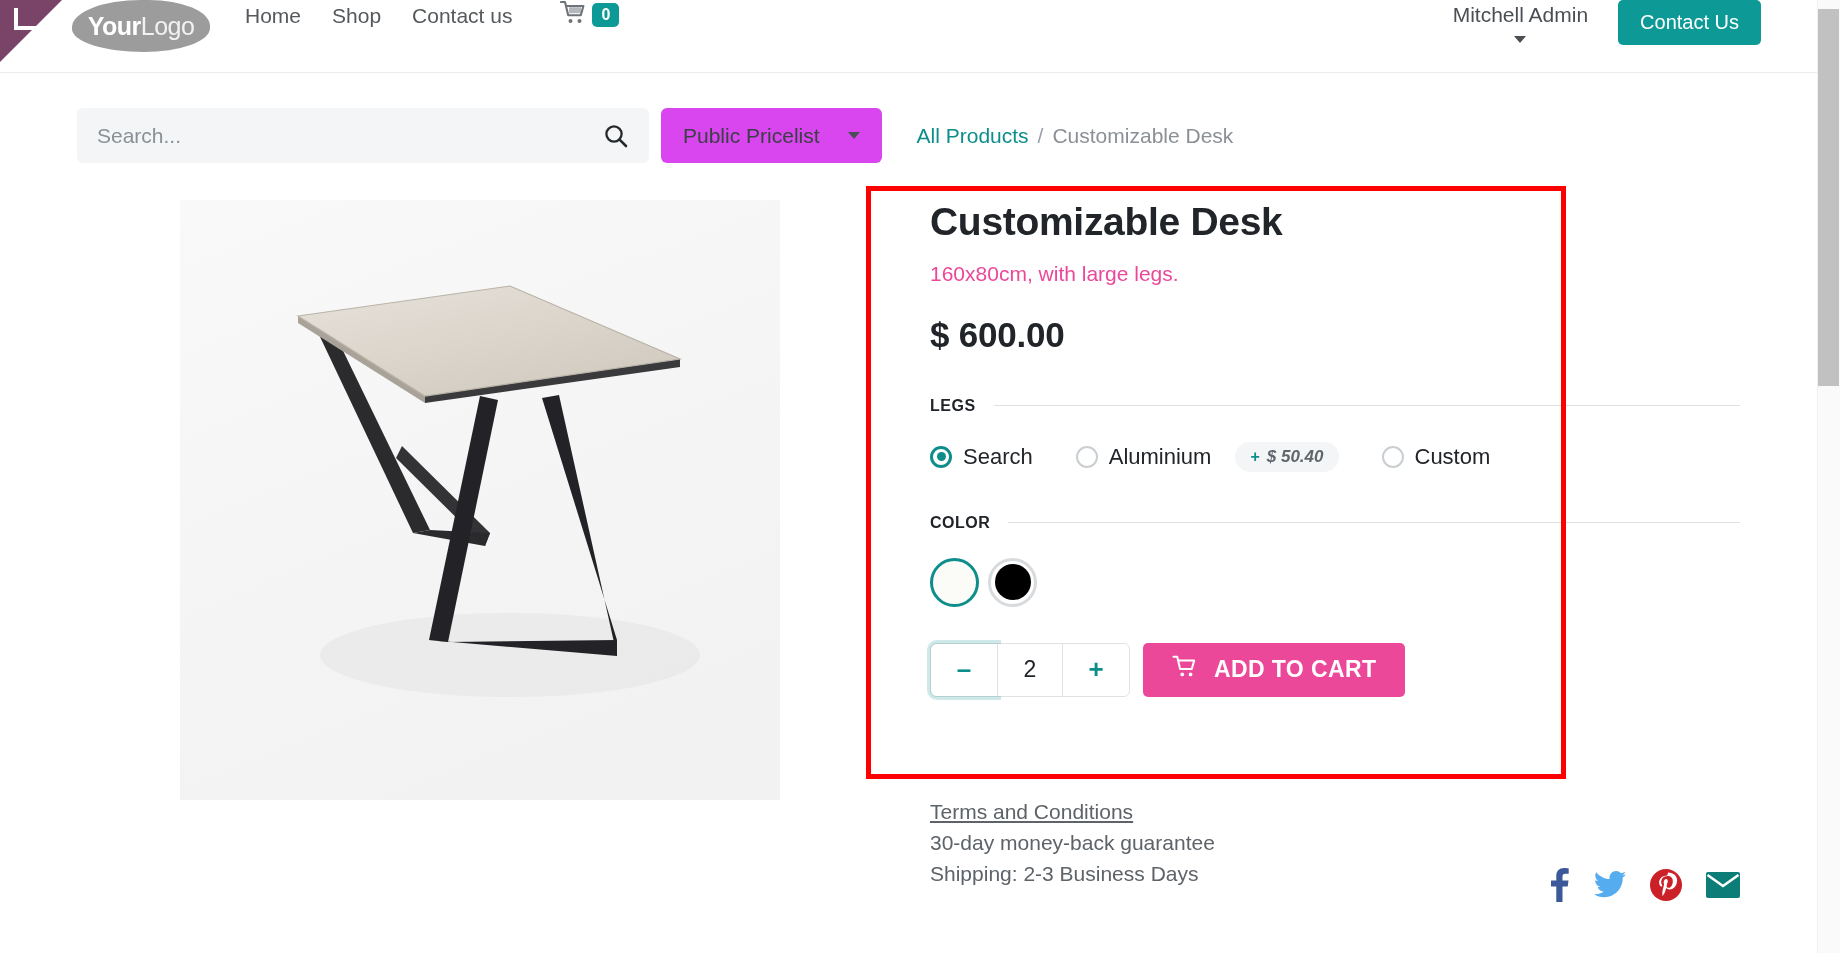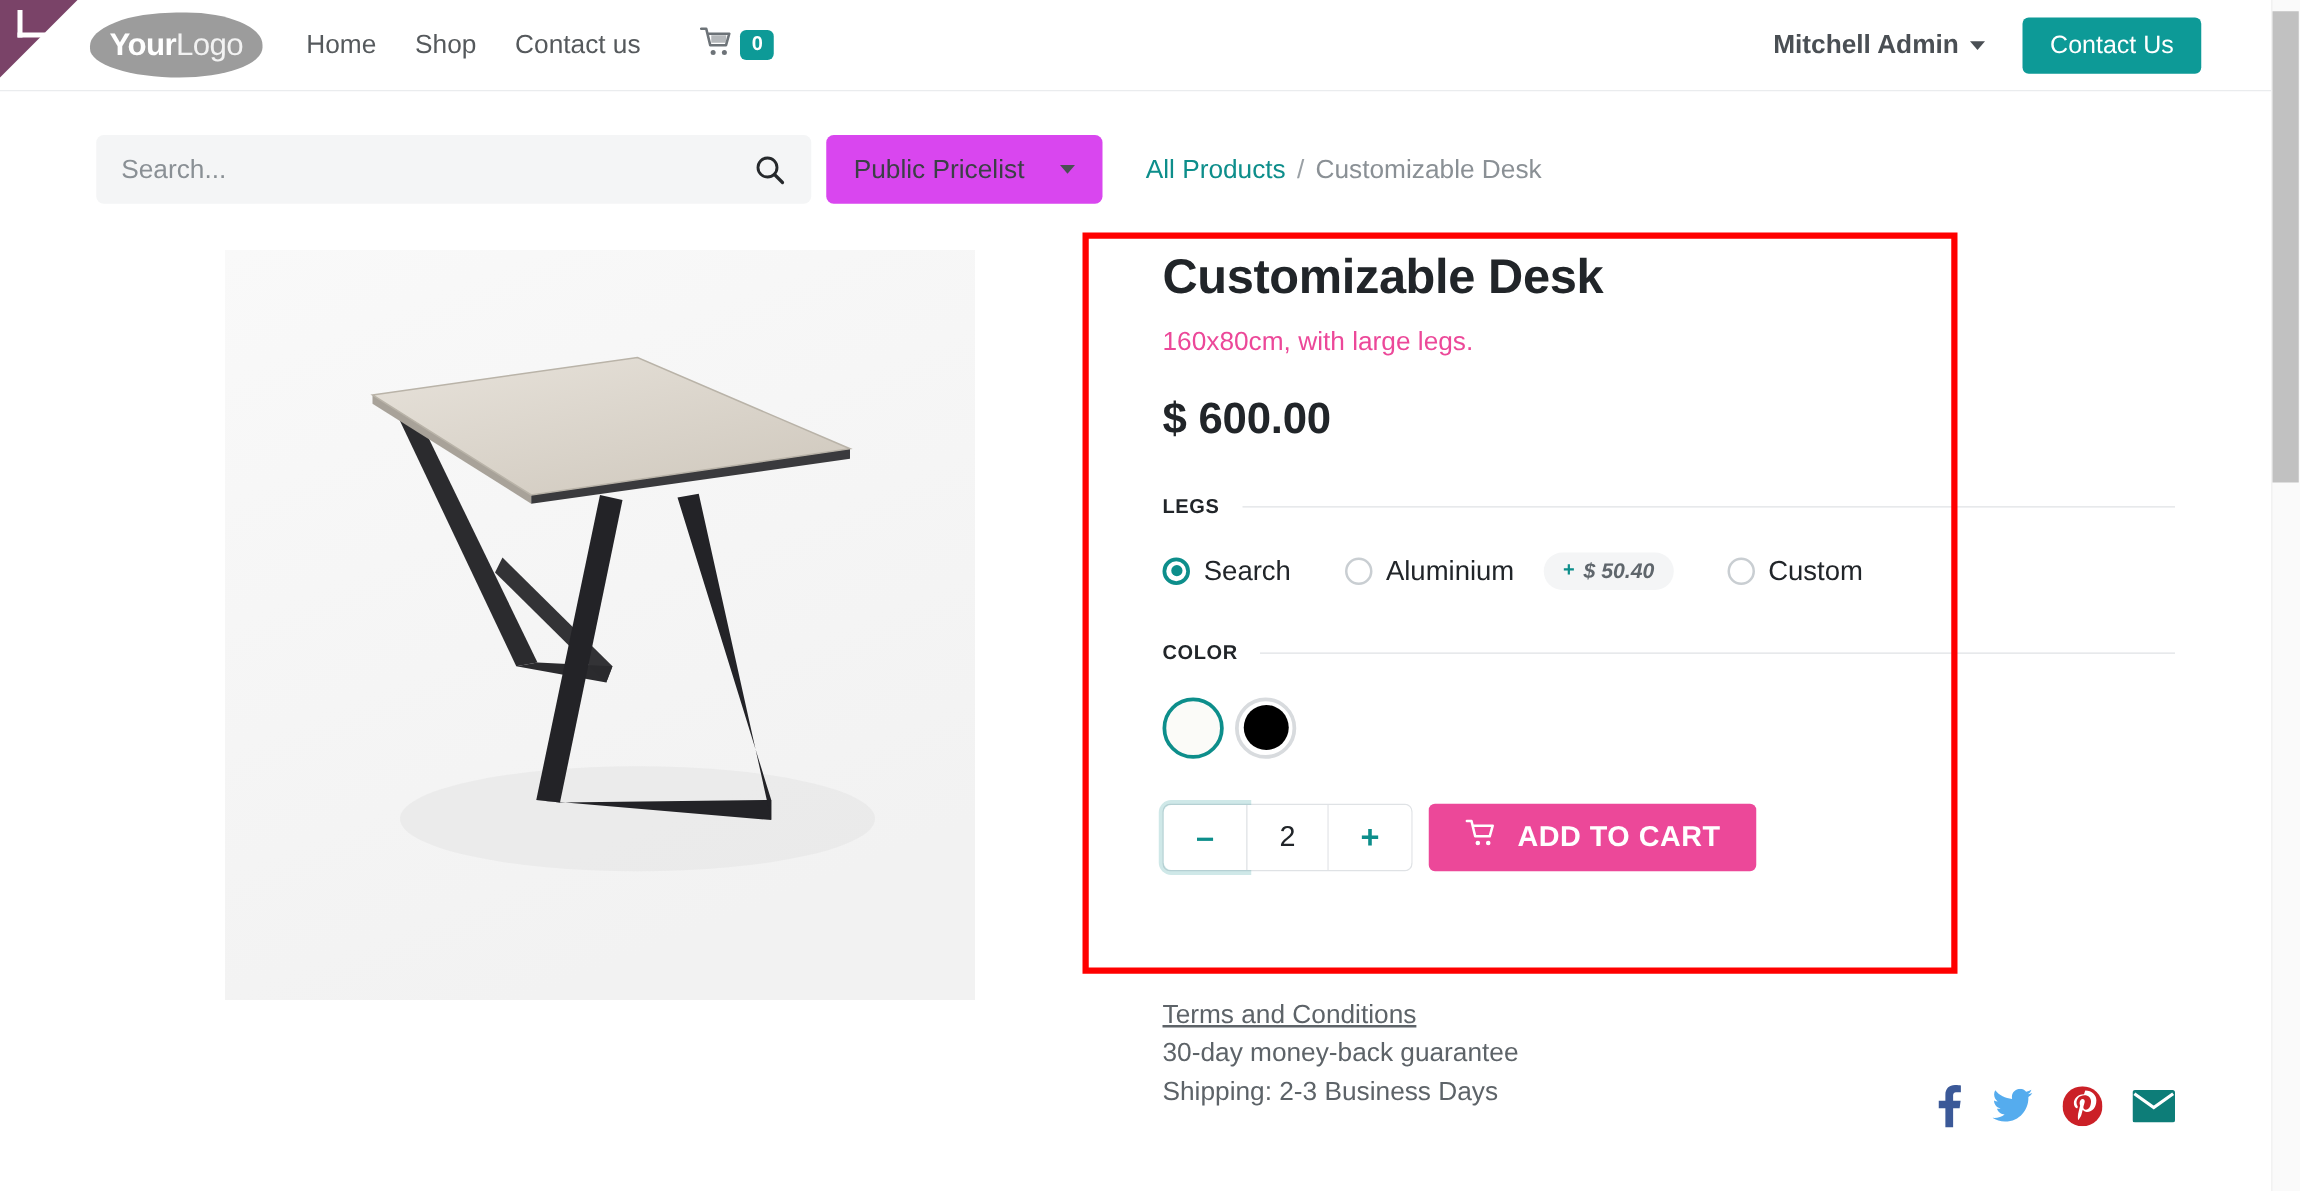--- a/index.html
+++ b/index.html
@@ -21,21 +21,21 @@
   .corner-glyph {
     position:absolute; left:14px; top:8px; width:22px; height:22px;
     border-left:4px solid #ffffff; border-bottom:4px solid #ffffff;
     z-index:31;
   }
 
   
   .navbar {
     position:absolute; left:0; top:0; width:1817px; height:73px;
     border-bottom:1px solid #eaecee;
-    display:flex; align-items:center;
+    display:flex; align-items:flex-start;
     background:#fff;
   }
   .logo { margin-left:72px; width:138px; height:52px; position:relative; flex:none; }
   .logo-blob {
     position:absolute; inset:0;
     background:#9c9c9c;
     border-radius: 52% 46% 50% 54% / 54% 52% 48% 46%;
   }
   .logo-text {
     position:absolute; inset:0; display:flex; align-items:center; justify-content:center;
@@ -46,21 +46,21 @@
   .nav-link {
     font-size:21px; color:#55595c; text-decoration:none; white-space:nowrap;
     padding:4px 2px; cursor:pointer;
   }
   .cart-wrap { display:flex; align-items:center; gap:4px; margin-left:46px; cursor:pointer; }
   .cart-badge {
     background:#0d9a97; color:#fff; font-size:16px; font-weight:bold;
     border-radius:5px; padding:2px 9px; line-height:1.25;
   }
   .nav-right { margin-left:auto; display:flex; align-items:center; gap:30px; margin-right:56px; }
-  .user-menu { display:flex; align-items:center; gap:9px; font-size:21px; color:#4a4f54; font-weight:bold; cursor:pointer; }
+  .user-menu { display:flex; align-items:center; gap:9px; font-size:21px; color:#4a4f54; font-weight:normal; cursor:pointer;flex-direction:column; }
   .caret { width:0;height:0;border-left:6px solid transparent;border-right:6px solid transparent;border-top:7px solid #4a4f54; }
   .btn-contact {
     background:#0d9a97; color:#fff; font-size:20px;
     padding:11px 22px; border-radius:5px; border:none; cursor:pointer;
     font-family:"Liberation Sans", sans-serif; white-space:nowrap;
   }
 
   
   .search-row { position:absolute; left:0; top:108px; width:1817px; display:flex; align-items:center; }
   .search-box {

